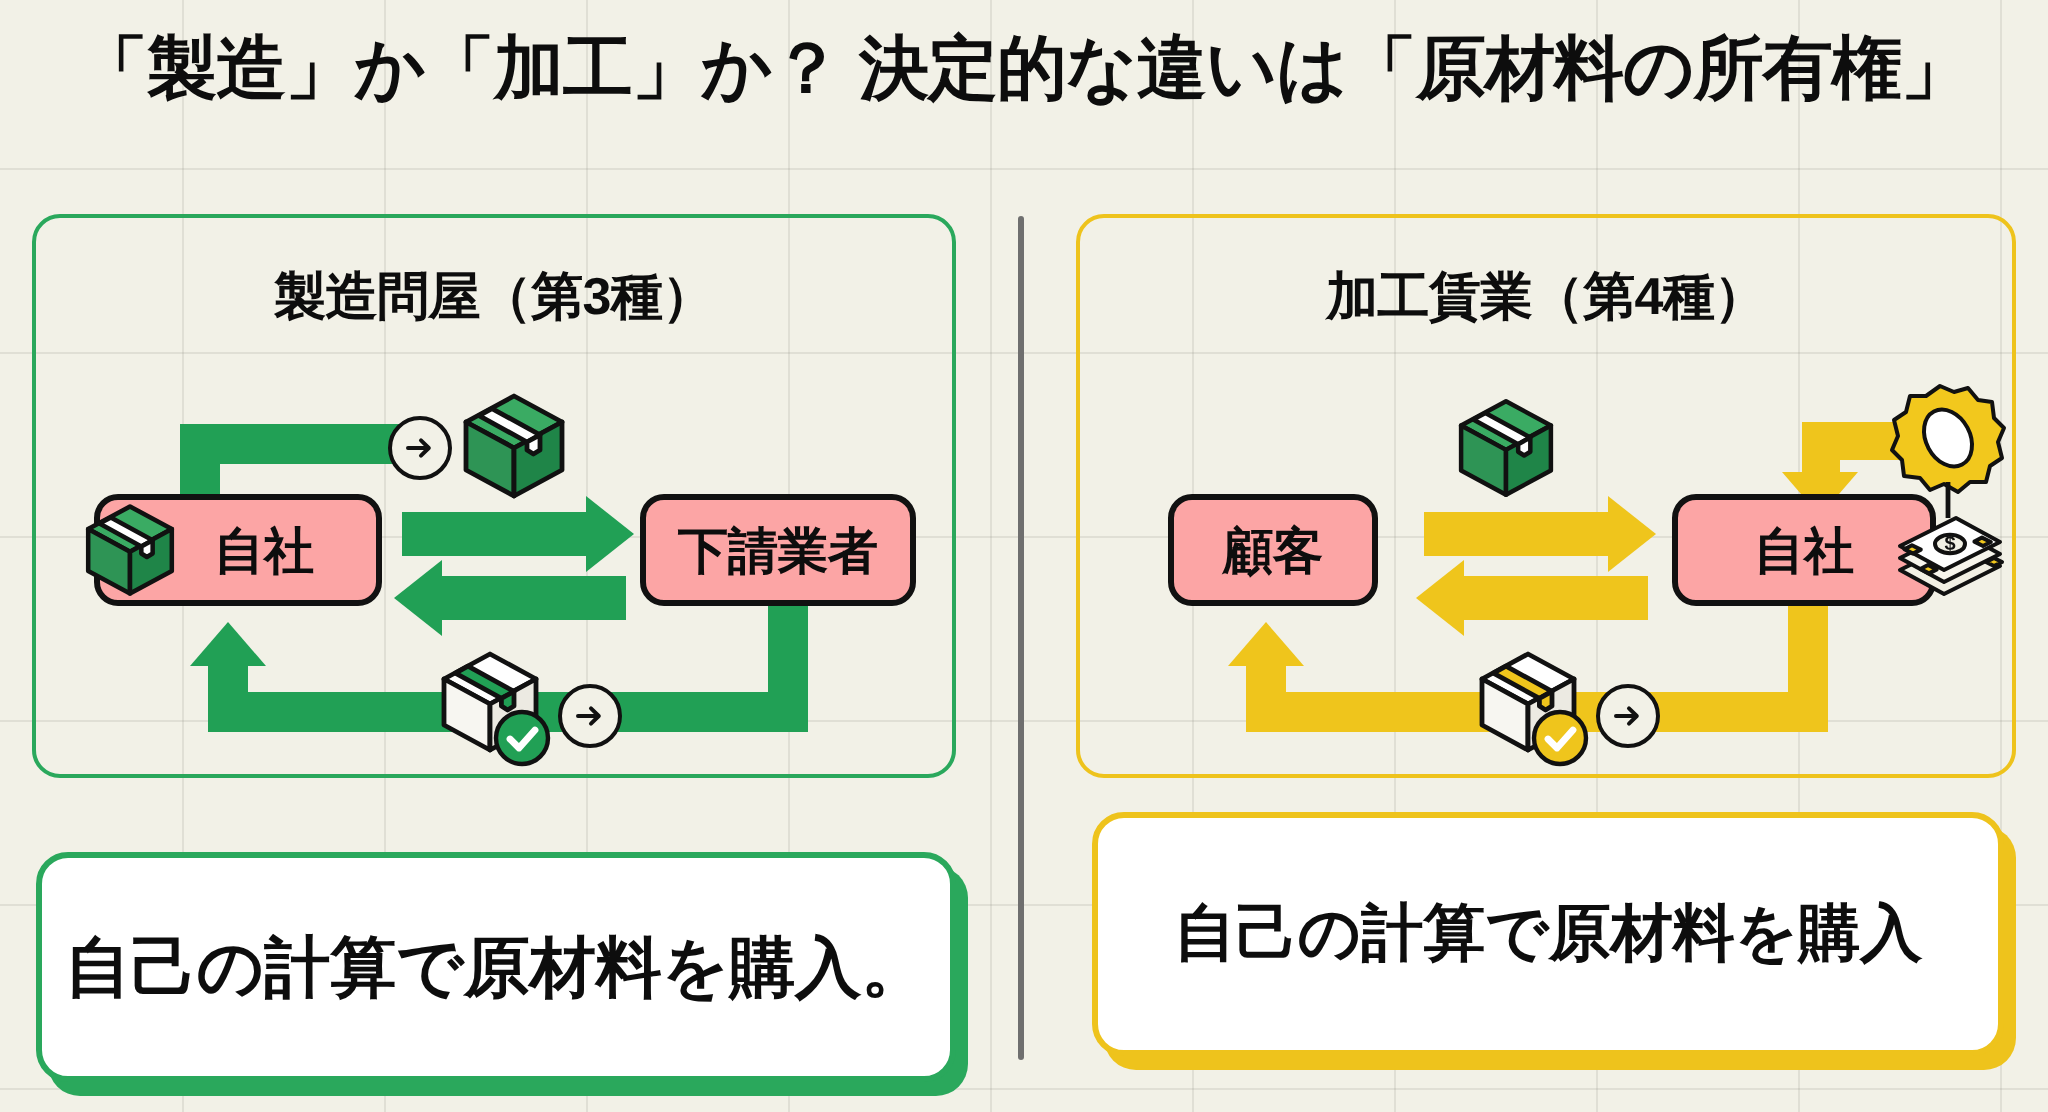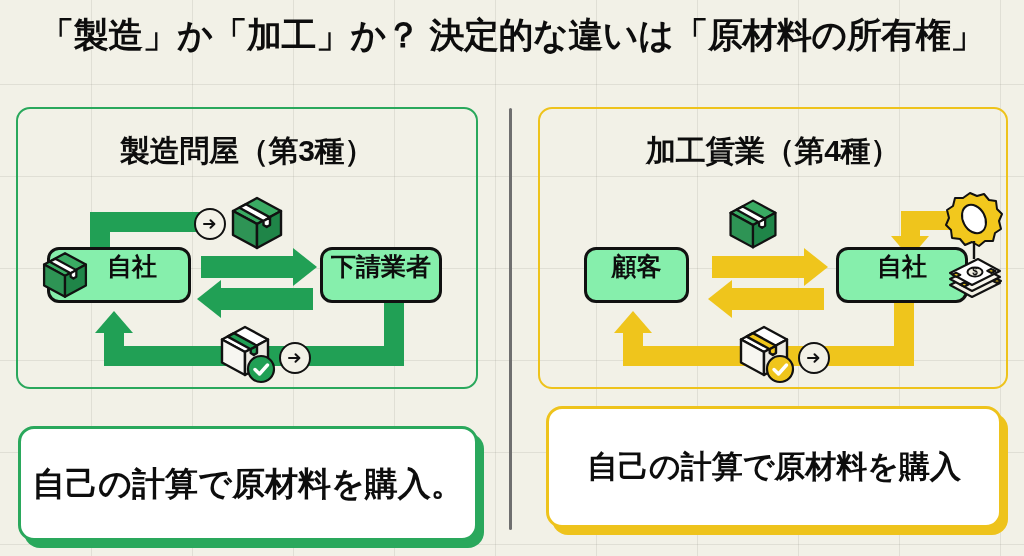--- a/index.html
+++ b/index.html
@@ -44,38 +44,38 @@
     position:absolute;
     border-radius:14px;
     border:2px solid #2aa85c;
     background:transparent;
   }
   #panel-left{left:16px;top:107px;width:458px;height:278px;border-color:#2aa85c;}
   #panel-right{left:538px;top:107px;width:466px;height:278px;border-color:#eec31c;}
 
   .panel-title{
     position:absolute;top:22px;left:0;width:100%;
-    text-align:center;font-size:30px;font-weight:bold;
+    text-align:center;font-size:26px;font-weight:bold;
     color:#0d0d0d;white-space:nowrap;letter-spacing:-.3px;
   }
 
   
   .ebox{
     position:absolute;
-    background:#86efac;
+    background:#fca5a5;
     border:3px solid #111111;
     border-radius:12px;
-    display:flex;align-items:flex-start;justify-content:center;
+    display:flex;align-items:center;justify-content:center;
     font-size:25px;font-weight:bold;color:#0d0d0d;
     white-space:nowrap;
     z-index:6;
     box-sizing:border-box;
   }
   #box-jisha-left{left:47px;top:247px;width:144px;height:56px;padding-left:26px;}
-  #box-shitauke{left:320px;top:247px;width:122px;height:56px;font-family:Liberation Mono, monospace;}
+  #box-shitauke{left:320px;top:247px;width:138px;height:56px;font-family:Liberation Mono, monospace;}
   #box-kokyaku{left:584px;top:247px;width:105px;height:56px;}
   #box-jisha-right{left:836px;top:247px;width:132px;height:56px;}
 
   
   .bar{position:absolute;z-index:2;}
   .bar.g{background:#21a055;}
   .bar.y{background:#efc51c;}
 
   
   .head{position:absolute;width:0;height:0;z-index:2;}

